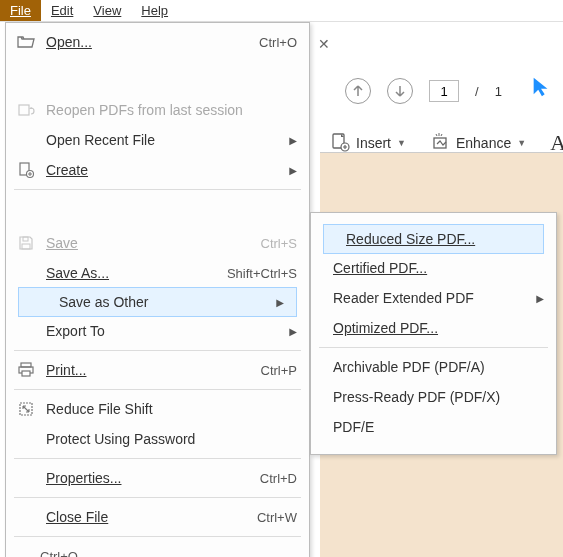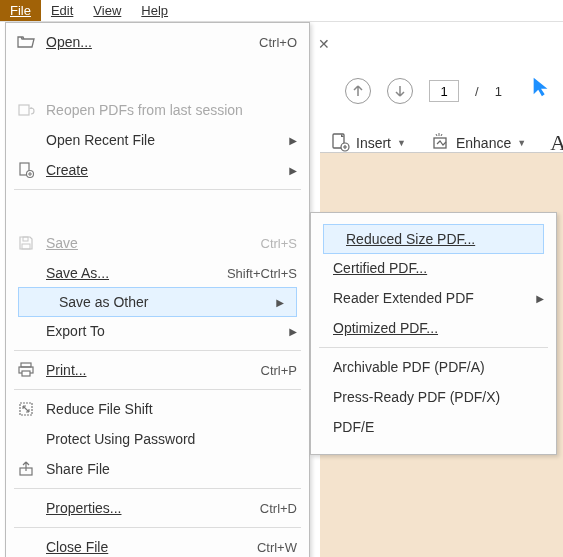--- a/index.html
+++ b/index.html
@@ -300,29 +300,20 @@
           <rect x="3" y="3" width="12" height="12" fill="none" stroke="currentColor" stroke-width="1.2" stroke-dasharray="2 1"></rect>
           <path d="M6 6 L9 9 M6 6 L6 9 M6 6 L9 6 M12 12 L9 9 M12 12 L12 9 M12 12 L9 12" stroke="currentColor" stroke-width="1.1"></path>
         </svg>
       </span>
     <span class="menu-label">Reduce File Shift</span>
   </div>
   <div class="menu-item">
     <span class="menu-icon"></span>
     <span class="menu-label">Protect Using Password</span>
   </div>
-  <div class="menu-item">
-    <span class="menu-icon">
-        <svg viewBox="0 0 18 18">
-          <rect x="3" y="8" width="12" height="7" fill="none" stroke="currentColor" stroke-width="1.2"></rect>
-          <path d="M9 11 L9 2 M9 2 L6 5 M9 2 L12 5" stroke="currentColor" stroke-width="1.2" fill="none"></path>
-        </svg>
-      </span>
-    <span class="menu-label">Share File</span>
-  </div>
   <div class="menu-sep"></div>
   <div class="menu-item">
     <span class="menu-icon"></span>
     <span class="menu-label underline">Properties...</span>
     <span class="menu-shortcut">Ctrl+D</span>
   </div>
   <div class="menu-sep"></div>
   <div class="menu-item">
     <span class="menu-icon"></span>
     <span class="menu-label underline">Close File</span>

